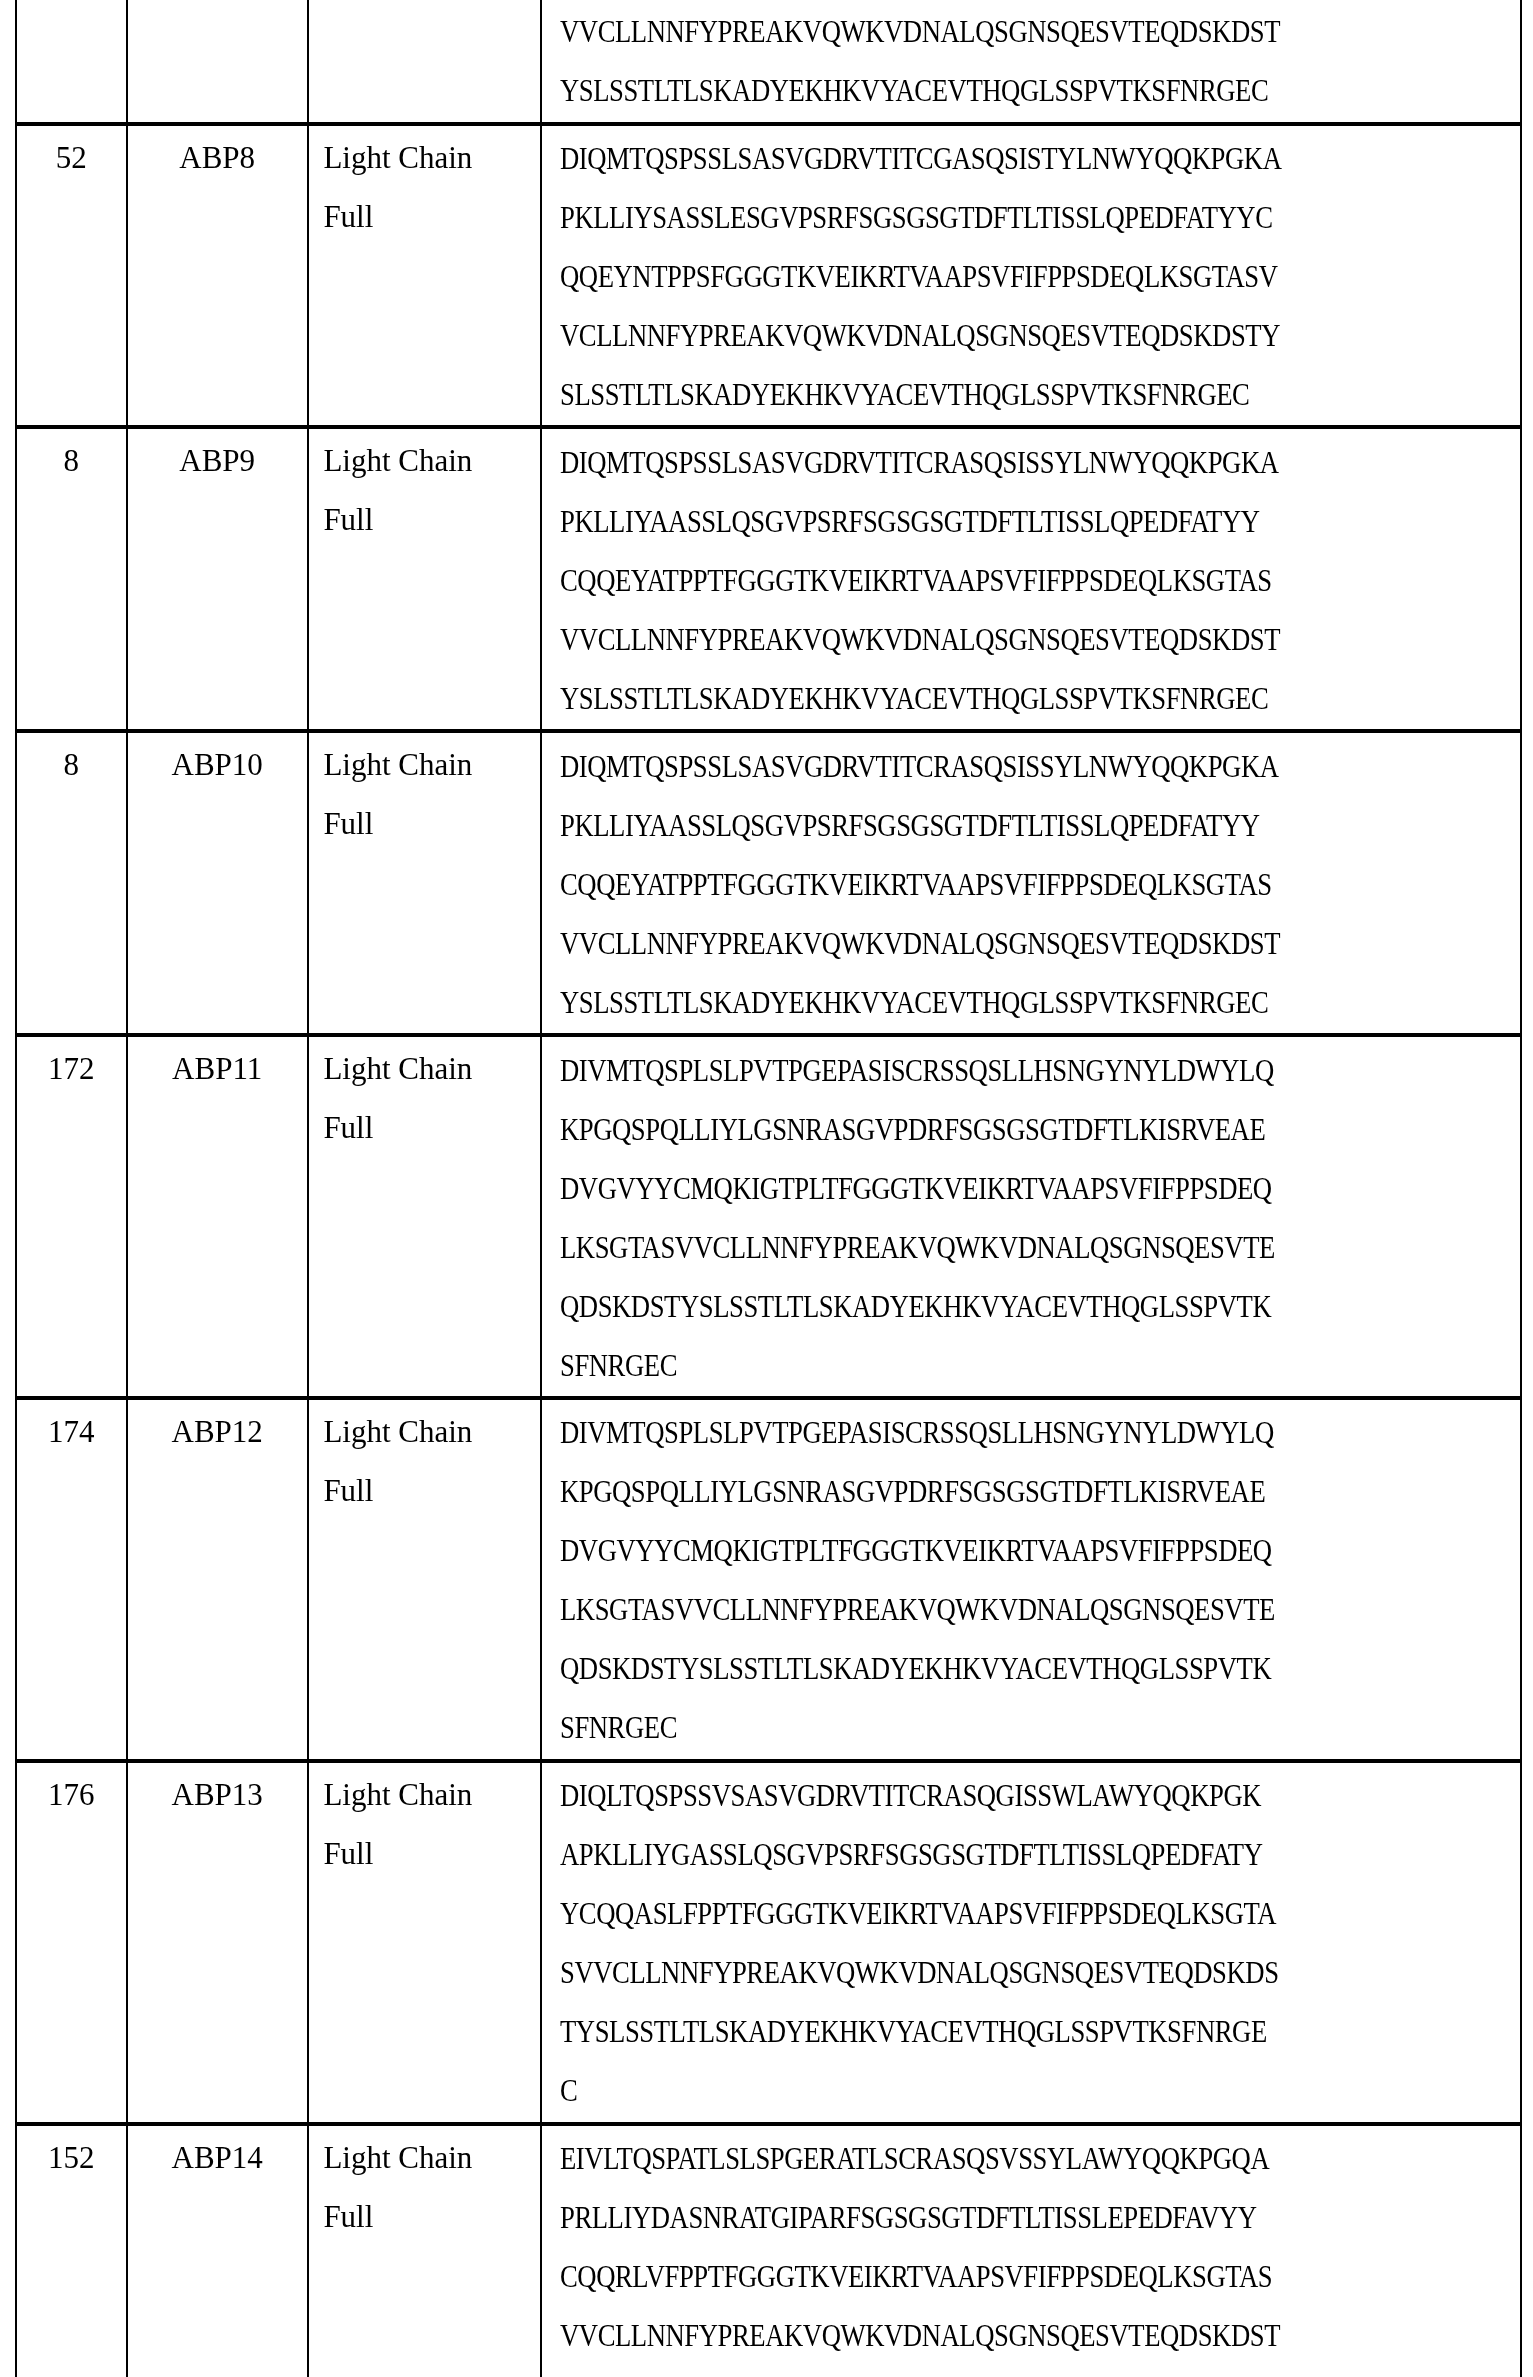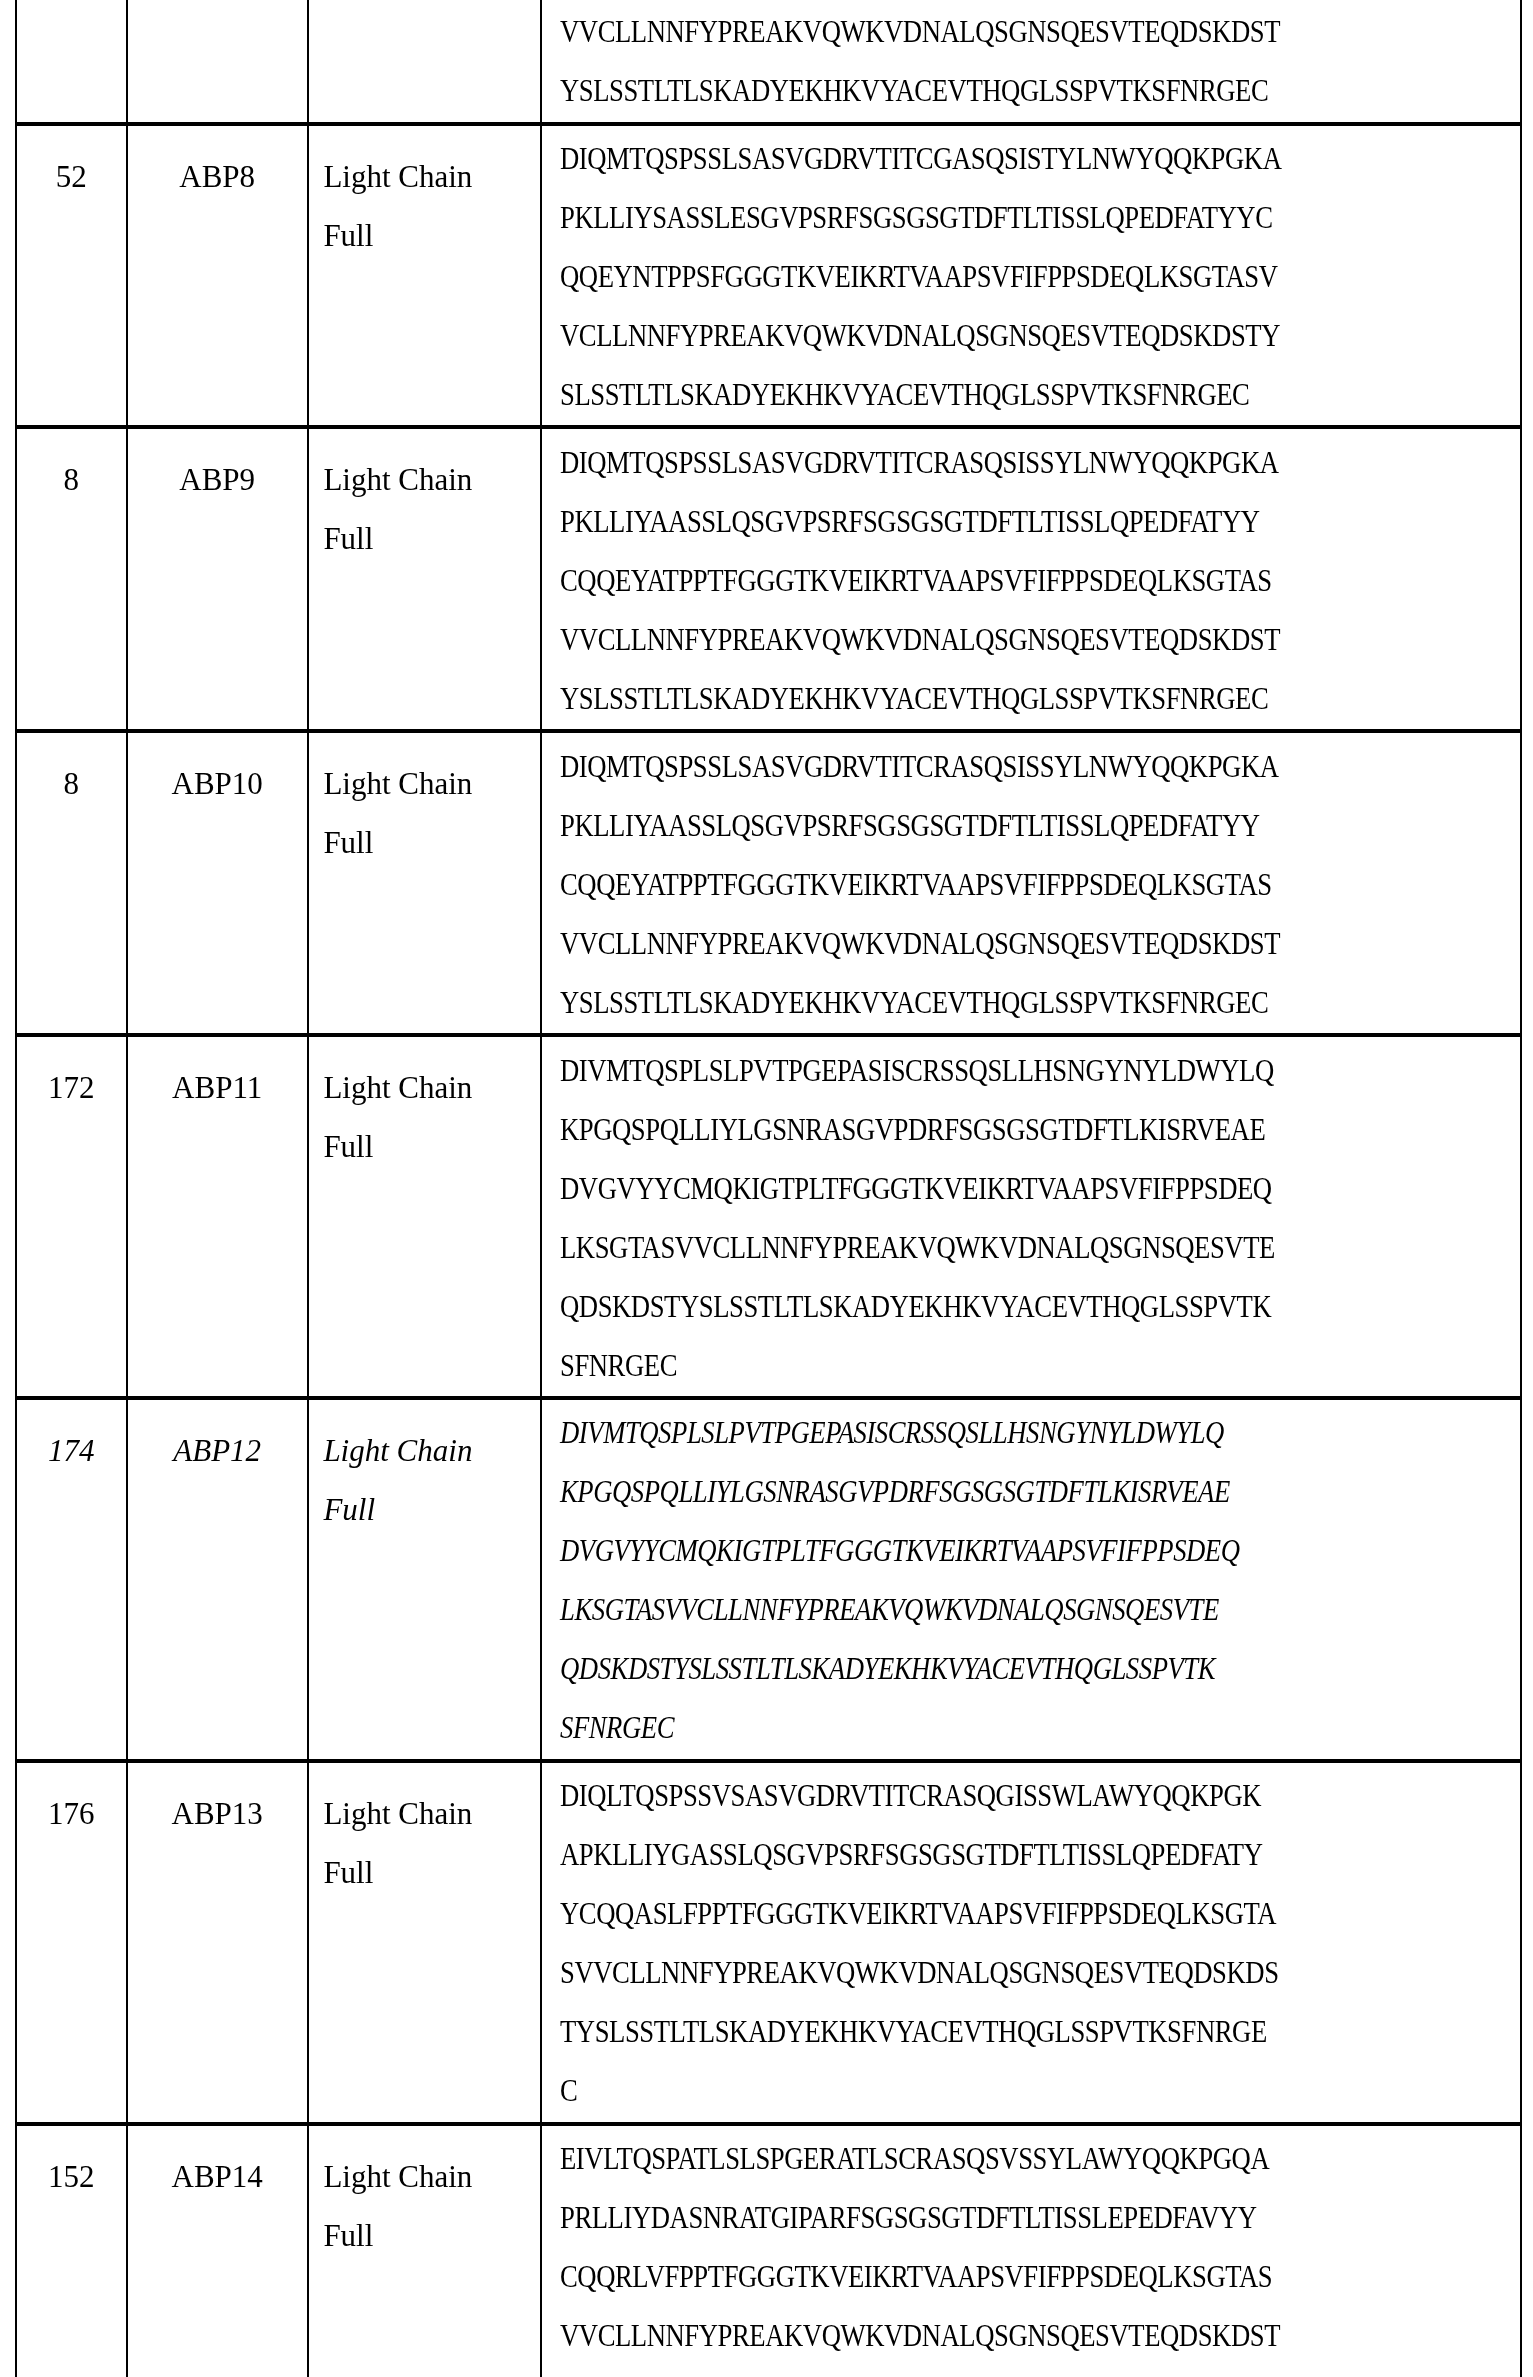--- a/index.html
+++ b/index.html
@@ -54,21 +54,21 @@
     word-break: break-all;
   }
   .line {
     display: block;
     white-space: nowrap;
     transform: scaleX(0.86);
     transform-origin: left center;
   }
   .cell-text {
     display: block;
-    padding-top: 21px;
+    padding-top: 2px;
   }
 </style>
 </head>
 <body>
 
 <table class="seq-table">
   <colgroup>
     <col class="c-seqid">
     <col class="c-abp">
     <col class="c-chain">
@@ -161,21 +161,21 @@
         </td>
         <td class="seq">
           <span class="line">DIVMTQSPLSLPVTPGEPASISCRSSQSLLHSNGYNYLDWYLQ</span>
           <span class="line">KPGQSPQLLIYLGSNRASGVPDRFSGSGSGTDFTLKISRVEAE</span>
           <span class="line">DVGVYYCMQKIGTPLTFGGGTKVEIKRTVAAPSVFIFPPSDEQ</span>
           <span class="line">LKSGTASVVCLLNNFYPREAKVQWKVDNALQSGNSQESVTE</span>
           <span class="line">QDSKDSTYSLSSTLTLSKADYEKHKVYACEVTHQGLSSPVTK</span>
           <span class="line">SFNRGEC</span>
         </td>
       </tr>
-      <tr class="row-sep" style="height: 352px; font-style: italic;">
+      <tr class="row-sep" style="height: 352px;">
         <td class="seqid">
           <span class="cell-text">174</span>
         </td>
         <td class="abp">
           <span class="cell-text">ABP12</span>
         </td>
         <td class="chain">
           <span class="cell-text">Light Chain</span>
           <span class="cell-text" style="padding-top: 0px;">Full</span>
         </td>

